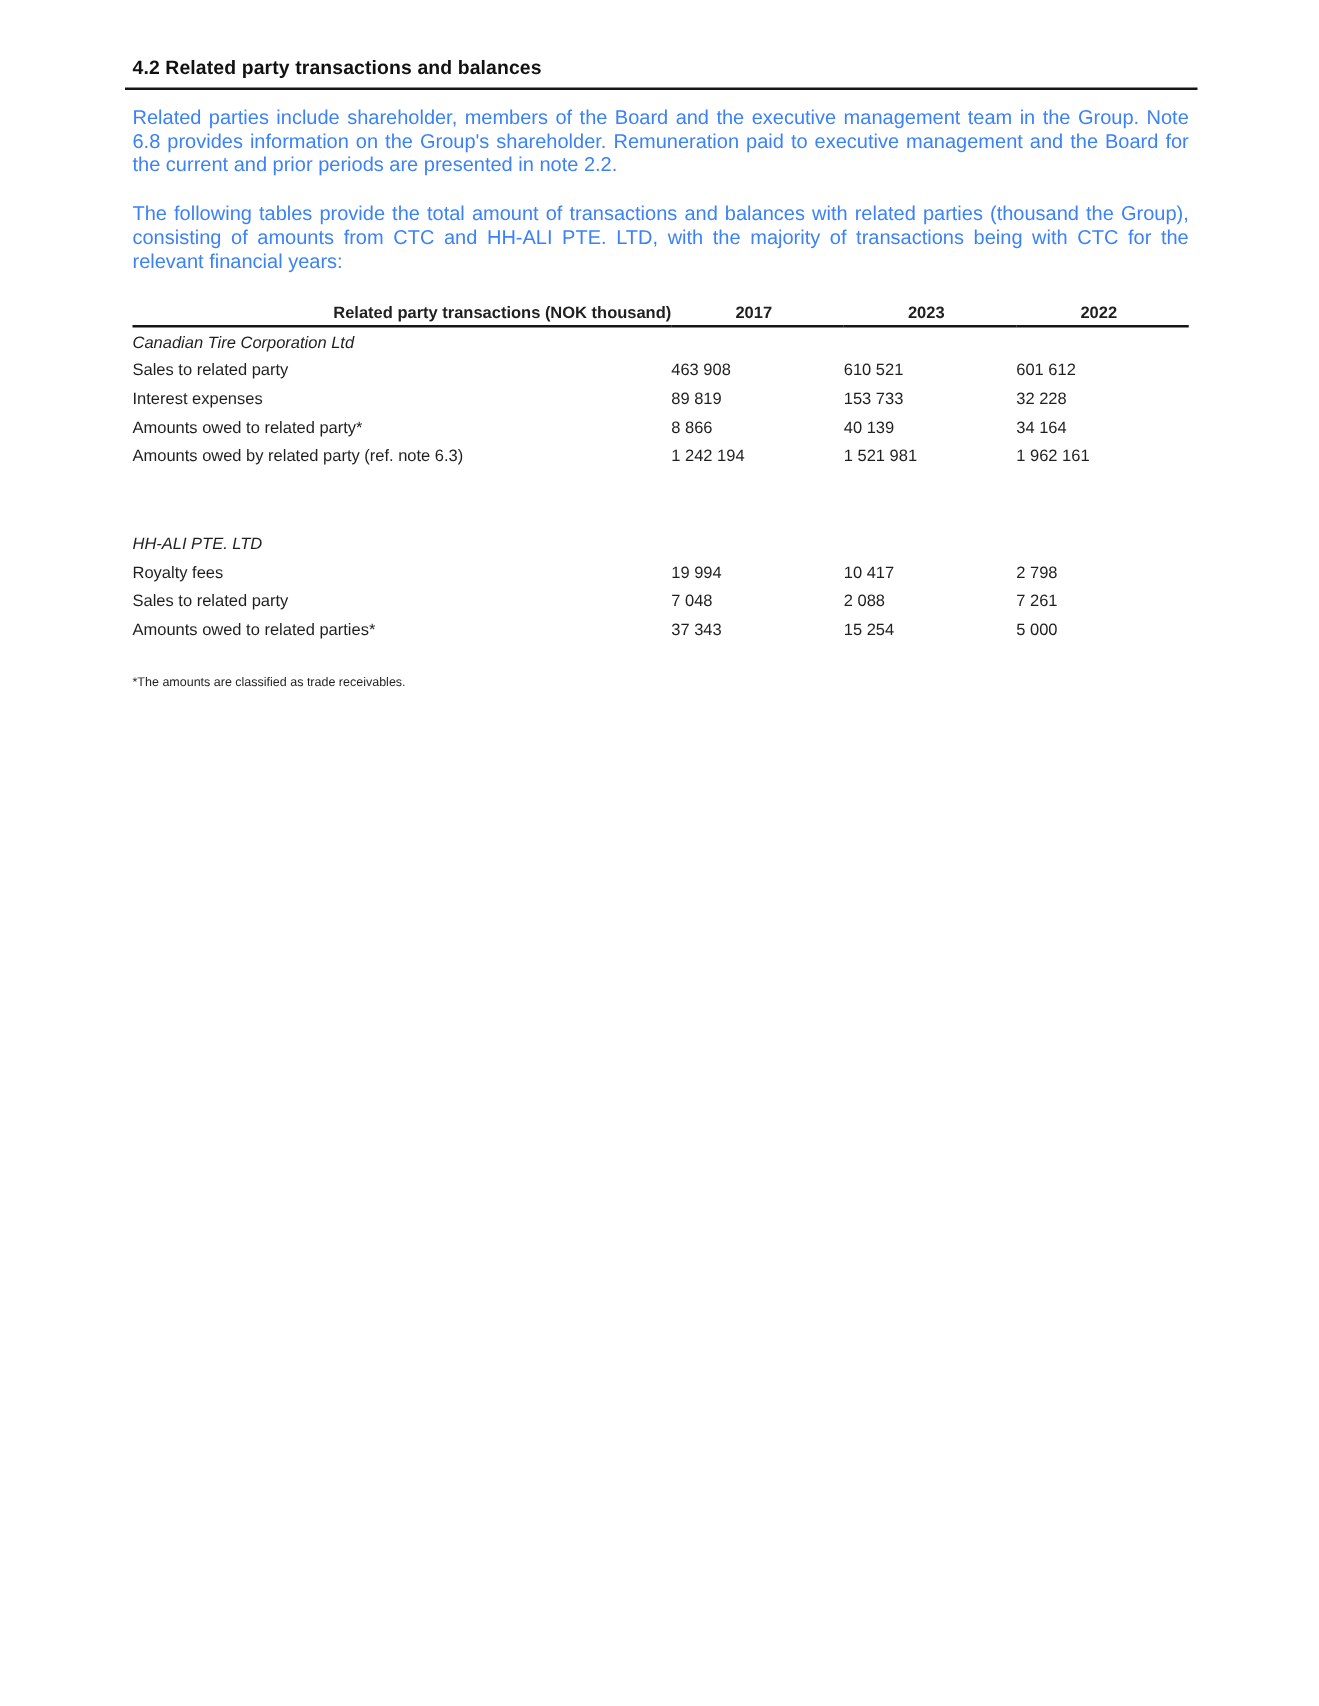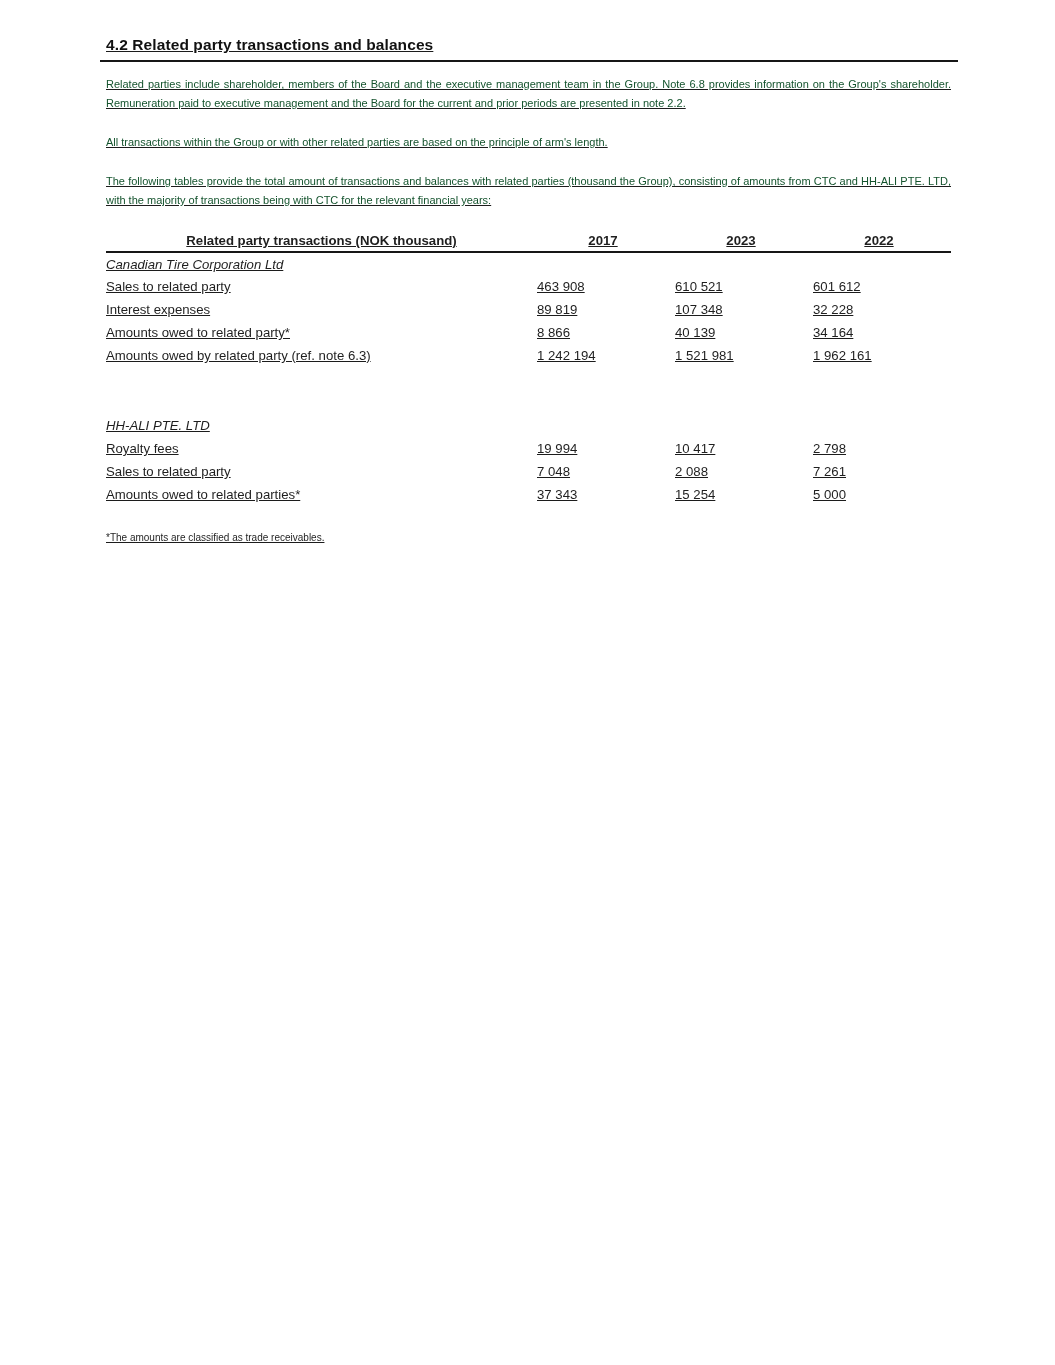--- a/index.html
+++ b/index.html
@@ -6,60 +6,59 @@
   html, body { background: #ffffff; }
   body {
     width: 1055px; height: 1365px;
     position: relative;
     font-family: "Liberation Sans", sans-serif;
     color: #1c1c1c;
     overflow: hidden;
   }
   .content {
     position: absolute;
-    left: 106px; top: 36px;
+    left: 106px; top: 46px;
     width: 845px;
-    text-decoration: underline;
   }
   .section-title {
     font-size: 15.5px;
     font-weight: 700;
     letter-spacing: 0.1px;
     color: #111;
     padding-bottom: 6px;
     padding-left: 6px;
     margin-left: -6px;
     margin-right: -7px;
     border-bottom: 2.5px solid #161616;
   }
   .paragraphs { margin-top: 13px; }
   .paragraphs p {
-    font-size: 11px;
+    font-size: 16px;
     line-height: 19px;
     text-align: justify;
     margin-bottom: 20px;
-    color: #14532d;
+    color: #3b82f6;
   }
   table.rpt {
     width: 100%;
     border-collapse: collapse;
     table-layout: fixed;
     margin-top: 4px;
     font-size: 13.2px;
     color: #1f1f1f;
   }
   col.num-col { width: 138px; }
   table.rpt thead th {
     font-weight: 700;
     height: 22px;
     vertical-align: middle;
     border-bottom: 2px solid #161616;
     white-space: nowrap;
   }
-  th.label-cell { text-align: center; }
+  th.label-cell { text-align: right; }
   th.num-cell { text-align: center; padding-right: 6px; }
   table.rpt td {
     height: 23px;
     vertical-align: middle;
     white-space: nowrap;
   }
   td.num { text-align: left; padding-right: 6px; }
   tr.group-row td { font-style: italic; }
   tr.spacer-row td { height: 47px; }
   .footnote {
@@ -71,21 +70,20 @@
 </style>
 </head>
 <body>
 
 <div class="content">
 
   <h1 class="section-title">4.2 Related party transactions and balances</h1>
 
   <div class="paragraphs">
       <p>Related parties include shareholder, members of the Board and the executive management team in the Group. Note 6.8 provides information on the Group's shareholder. Remuneration paid to executive management and the Board for the current and prior periods are presented in note 2.2.</p>
-      <p>All transactions within the Group or with other related parties are based on the principle of arm's length.</p>
       <p>The following tables provide the total amount of transactions and balances with related parties (thousand the Group), consisting of amounts from CTC and HH-ALI PTE. LTD, with the majority of transactions being with CTC for the relevant financial years:</p>
     </div>
 
   <table class="rpt">
     <colgroup>
       <col class="label-col">
       <col class="num-col">
       <col class="num-col">
       <col class="num-col">
     </colgroup>
@@ -103,21 +101,21 @@
         </tr>
         <tr>
           <td class="label">Sales to related party</td>
           <td class="num">463 908</td>
           <td class="num">610 521</td>
           <td class="num">601 612</td>
         </tr>
         <tr>
           <td class="label">Interest expenses</td>
           <td class="num">89 819</td>
-          <td class="num">107 348</td>
+          <td class="num">153 733</td>
           <td class="num">32 228</td>
         </tr>
         <tr>
           <td class="label">Amounts owed to related party*</td>
           <td class="num">8 866</td>
           <td class="num">40 139</td>
           <td class="num">34 164</td>
         </tr>
         <tr>
           <td class="label">Amounts owed by related party (ref. note 6.3)</td>

